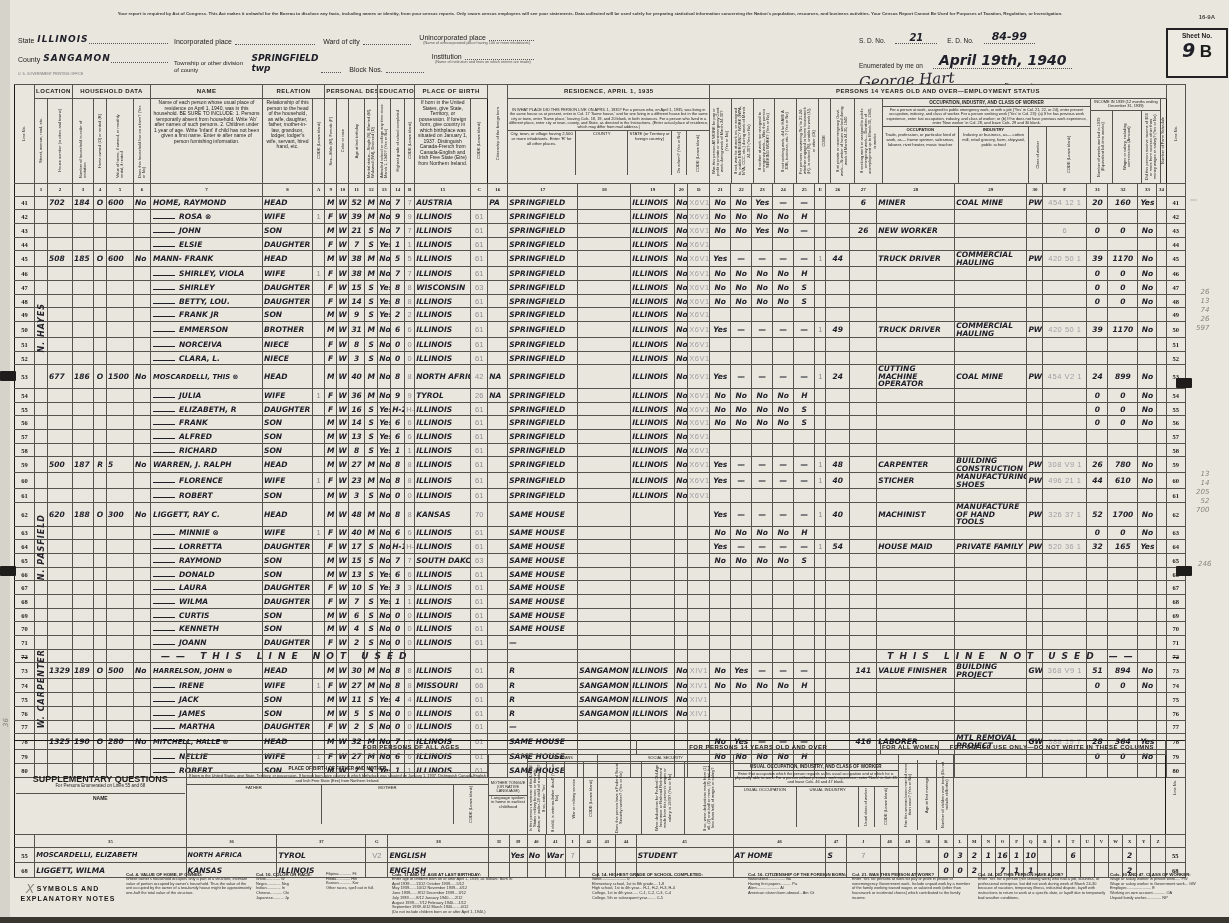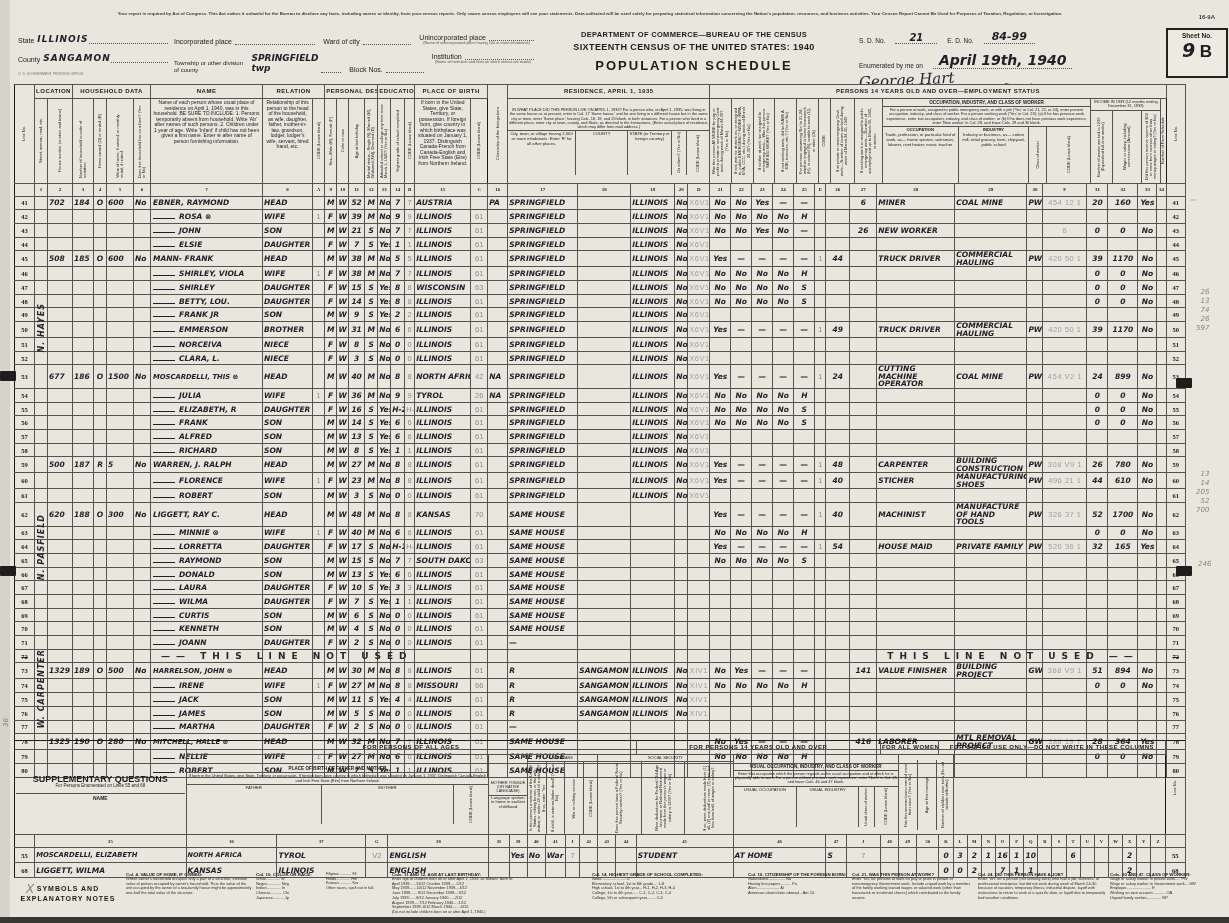--- a/index.html
+++ b/index.html
@@ -55,21 +55,21 @@
   td.nm{font-size:8px;padding-left:2px;}
   td.sm{white-space:normal;font-size:5.8px;line-height:1;}
   td.code{color:#8d8a92;font-size:6px;font-style:normal;font-family:"Liberation Sans",sans-serif;text-align:center;}
   td.stamp{color:#a09da5;font-size:6px;letter-spacing:.5px;text-align:center;font-family:"Liberation Sans",sans-serif;}
   td.ctr{text-align:center;}
   .bl{border-left:1.3px solid #191917 !important;}
   .bt{border-top:1.3px solid #191917 !important;}
   .dit{display:inline-block;width:22px;border-bottom:1px solid #20202a;height:6px;margin-right:4px;}
   .tlnu{position:relative;overflow:visible !important;}
   .tlnu span{position:absolute;left:10px;top:1px;white-space:nowrap;letter-spacing:6px;font-size:9px;
-             font-family:"DejaVu Sans",sans-serif;font-weight:600;color:#26262e;}
+             font-family:"DejaVu Sans",sans-serif;font-style:italic;font-weight:600;color:#26262e;}
   
   .inner{display:flex;height:100%;align-items:stretch;}
   .inner>div{border-left:0.5px solid #55534e;}
   .inner>div:first-child{border-left:none;}
   .icol{display:flex;align-items:center;justify-content:center;}
   .icol span{writing-mode:vertical-rl;transform:rotate(180deg);font-size:4px;line-height:1.05;white-space:normal;max-height:70px;}
   .stack{display:flex;flex-direction:column;}
   .stack .cap{font-size:4.6px;font-weight:bold;border-bottom:0.5px solid #55534e;padding:1px;white-space:normal;line-height:1.1;}
   .stack .capsm{font-size:3.9px;font-weight:normal;}
   .stack .cols{flex:1;display:flex;}
@@ -147,25 +147,20 @@
             <span class="wl"></span>
           </div>
         <div style="flex:1.1;">
           <div class="fl" style="margin-bottom:0;">
               <span class="lab">Institution</span>
               <span class="wl"></span>
             </div>
           <div class="sub">(Name of institution and lines on which entries are made)</div>
         </div>
       </div>
-    </div>
-    <div class="mh-title">
-      <div class="t1">DEPARTMENT OF COMMERCE—BUREAU OF THE CENSUS</div>
-      <div class="t2">SIXTEENTH CENSUS OF THE UNITED STATES: 1940</div>
-      <div class="t3">POPULATION SCHEDULE</div>
     </div>
     <div class="mh-right">
       <div class="r1">
         <span class="enum-lab">S. D. No.</span>
         <span class="hw" style="font-size:10px;border-bottom:1px dotted #555;padding:0 14px;">21</span>
         <span class="enum-lab">E. D. No.</span>
         <span class="hw" style="font-size:11px;border-bottom:1px dotted #555;padding:0 8px;">84-99</span>
       </div>
       <div class="r1" style="margin-top:8px;">
         <span class="enum-lab">Enumerated by me on</span>
@@ -457,21 +452,21 @@
     </thead>
     <tbody id="mainBody">
         <tr>
           <td class="bl lnc">41</td>
           <td class="bl"></td>
           <td class="hwc">702</td>
           <td class="bl hwc">184</td>
           <td class="hwc ctr">O</td>
           <td class="hwc">600</td>
           <td class="hwc">No</td>
-          <td class="bl hwc nm">EBNER, RAYMOND</td>
+          <td class="bl hwc nm">HOME, RAYMOND</td>
           <td class="bl hwc">HEAD</td>
           <td class="code"></td>
           <td class="bl hwc ctr">M</td>
           <td class="hwc ctr">W</td>
           <td class="hwc ctr">52</td>
           <td class="hwc ctr">M</td>
           <td class="bl hwc ctr">No</td>
           <td class="hwc ctr">7</td>
           <td class="code">7</td>
           <td class="bl hwc">AUSTRIA</td>

